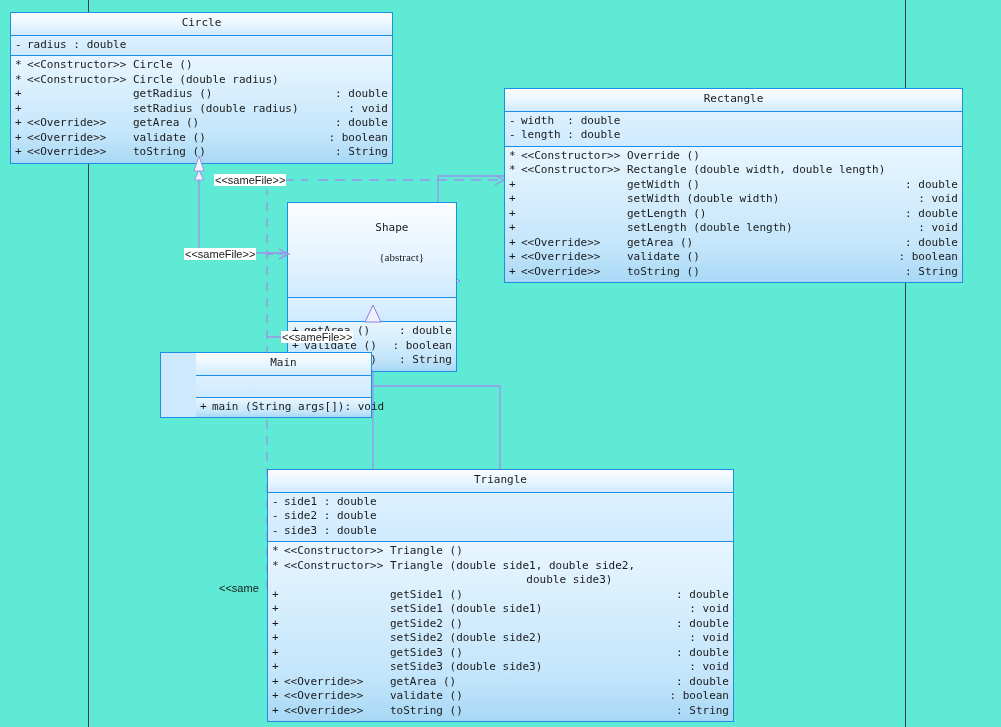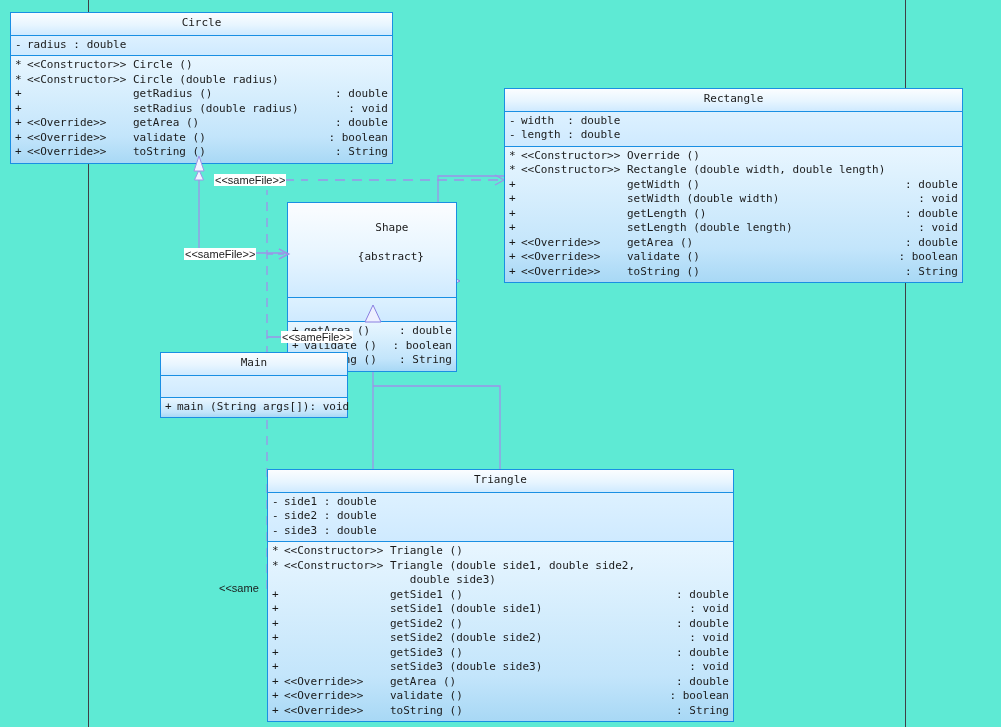--- a/index.html
+++ b/index.html
@@ -56,20 +56,21 @@
     background:linear-gradient(to bottom,#fbfdff 0%,#e7f5ff 55%,#cfeaff 100%);
     text-align:center;
     padding:3px 6px 4px 6px;
     border-bottom:1px solid #1a8fe3;
     white-space:pre;
   }
   .uml .hdr .abs{
     display:block;
     text-align:right;
     padding-right:26px;
+    font-family:Liberation Serif, serif;
   }
   .uml .attrs{
     background:linear-gradient(to bottom,#ddf1ff 0%,#cfeaff 100%);
     border-bottom:1px solid #1a8fe3;
     padding:2px 4px 3px 4px;
     min-height:8px;
   }
   .uml .ops{
     background:linear-gradient(to bottom,#e8f6ff 0%,#c3e5fb 75%,#a8d8f5 100%);
     padding:2px 4px 3px 4px;
@@ -79,21 +80,21 @@
   .row{
     display:flex;
     align-items:flex-start;
     white-space:pre;
     height:14.5px;
   }
   .row .vis{ width:12px; flex:0 0 12px; }
   .row .stereo{ flex:0 0 auto; }
   .row .sig{ flex:1 1 auto; }
   .row .ret{ flex:0 0 auto; white-space:pre; }
-  .row.cont .sig{ white-space:pre; }
+  .row.cont .sig{ white-space:pre;text-align:center; }
 
   
   .arow{ display:flex; white-space:pre; height:14.5px; }
   .arow .vis{ width:12px; flex:0 0 12px; }
 
   
   .wlabel{
     position:absolute;
     z-index:4;
     font-family:Liberation Sans, sans-serif;
@@ -211,21 +212,21 @@
       <span class="abs">{abstract}</span>
     </div>
     <div class="attrs" style="height:18px;"></div>
     <div class="ops">
         <div class="row"><span class="vis">+</span><span class="sig">getArea ()</span><span class="ret">: double</span></div>
         <div class="row"><span class="vis">+</span><span class="sig">validate ()</span><span class="ret">: boolean</span></div>
         <div class="row"><span class="vis">+</span><span class="sig">toString ()</span><span class="ret">: String</span></div>
       </div>
   </div>
 
-  <div class="uml" id="box-main" style="left:160px; top:352px; width:188px;">
+  <div class="uml" id="box-main" style="left:160px; top:352px; width:212px;padding-left:35px;">
     <div class="hdr">Main</div>
     <div class="attrs" style="height:16px;"></div>
     <div class="ops">
         <div class="row"><span class="vis">+</span><span class="sig">main (String args[])</span><span class="ret">: void</span></div>
       </div>
   </div>
 
   <div class="uml" id="box-triangle" style="left:267px; top:469px; width:467px;">
     <div class="hdr">Triangle</div>
     <div class="attrs">

